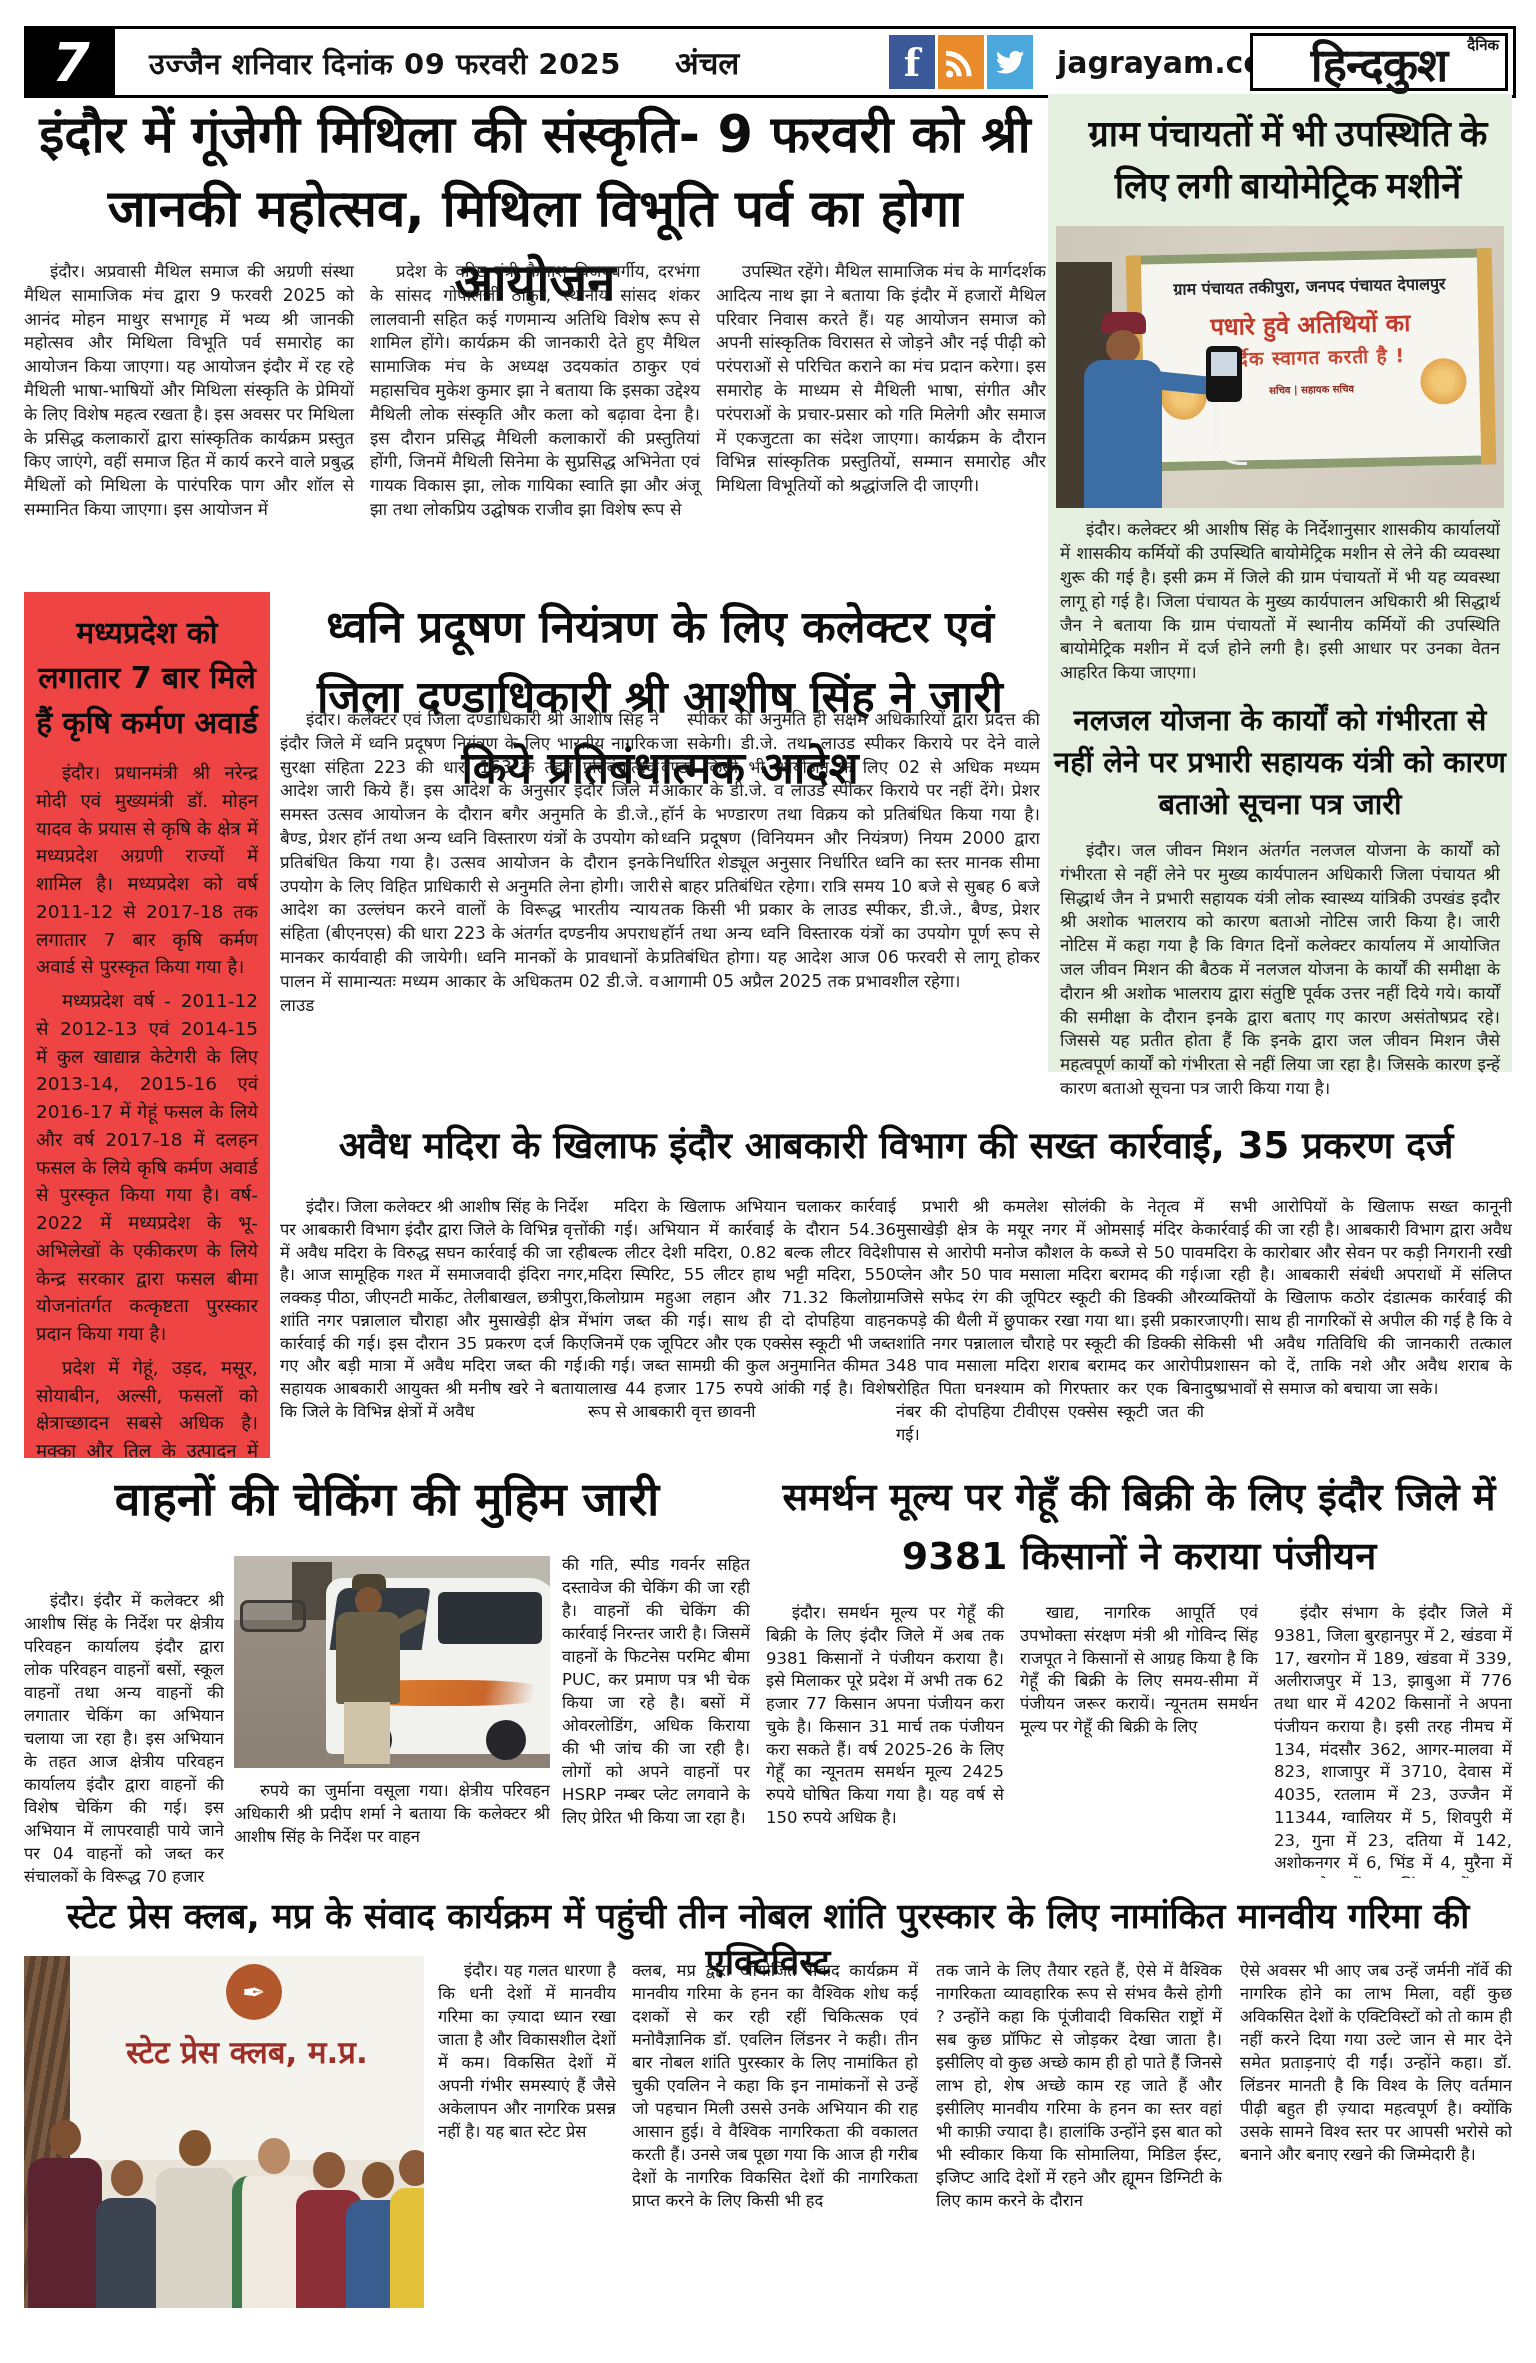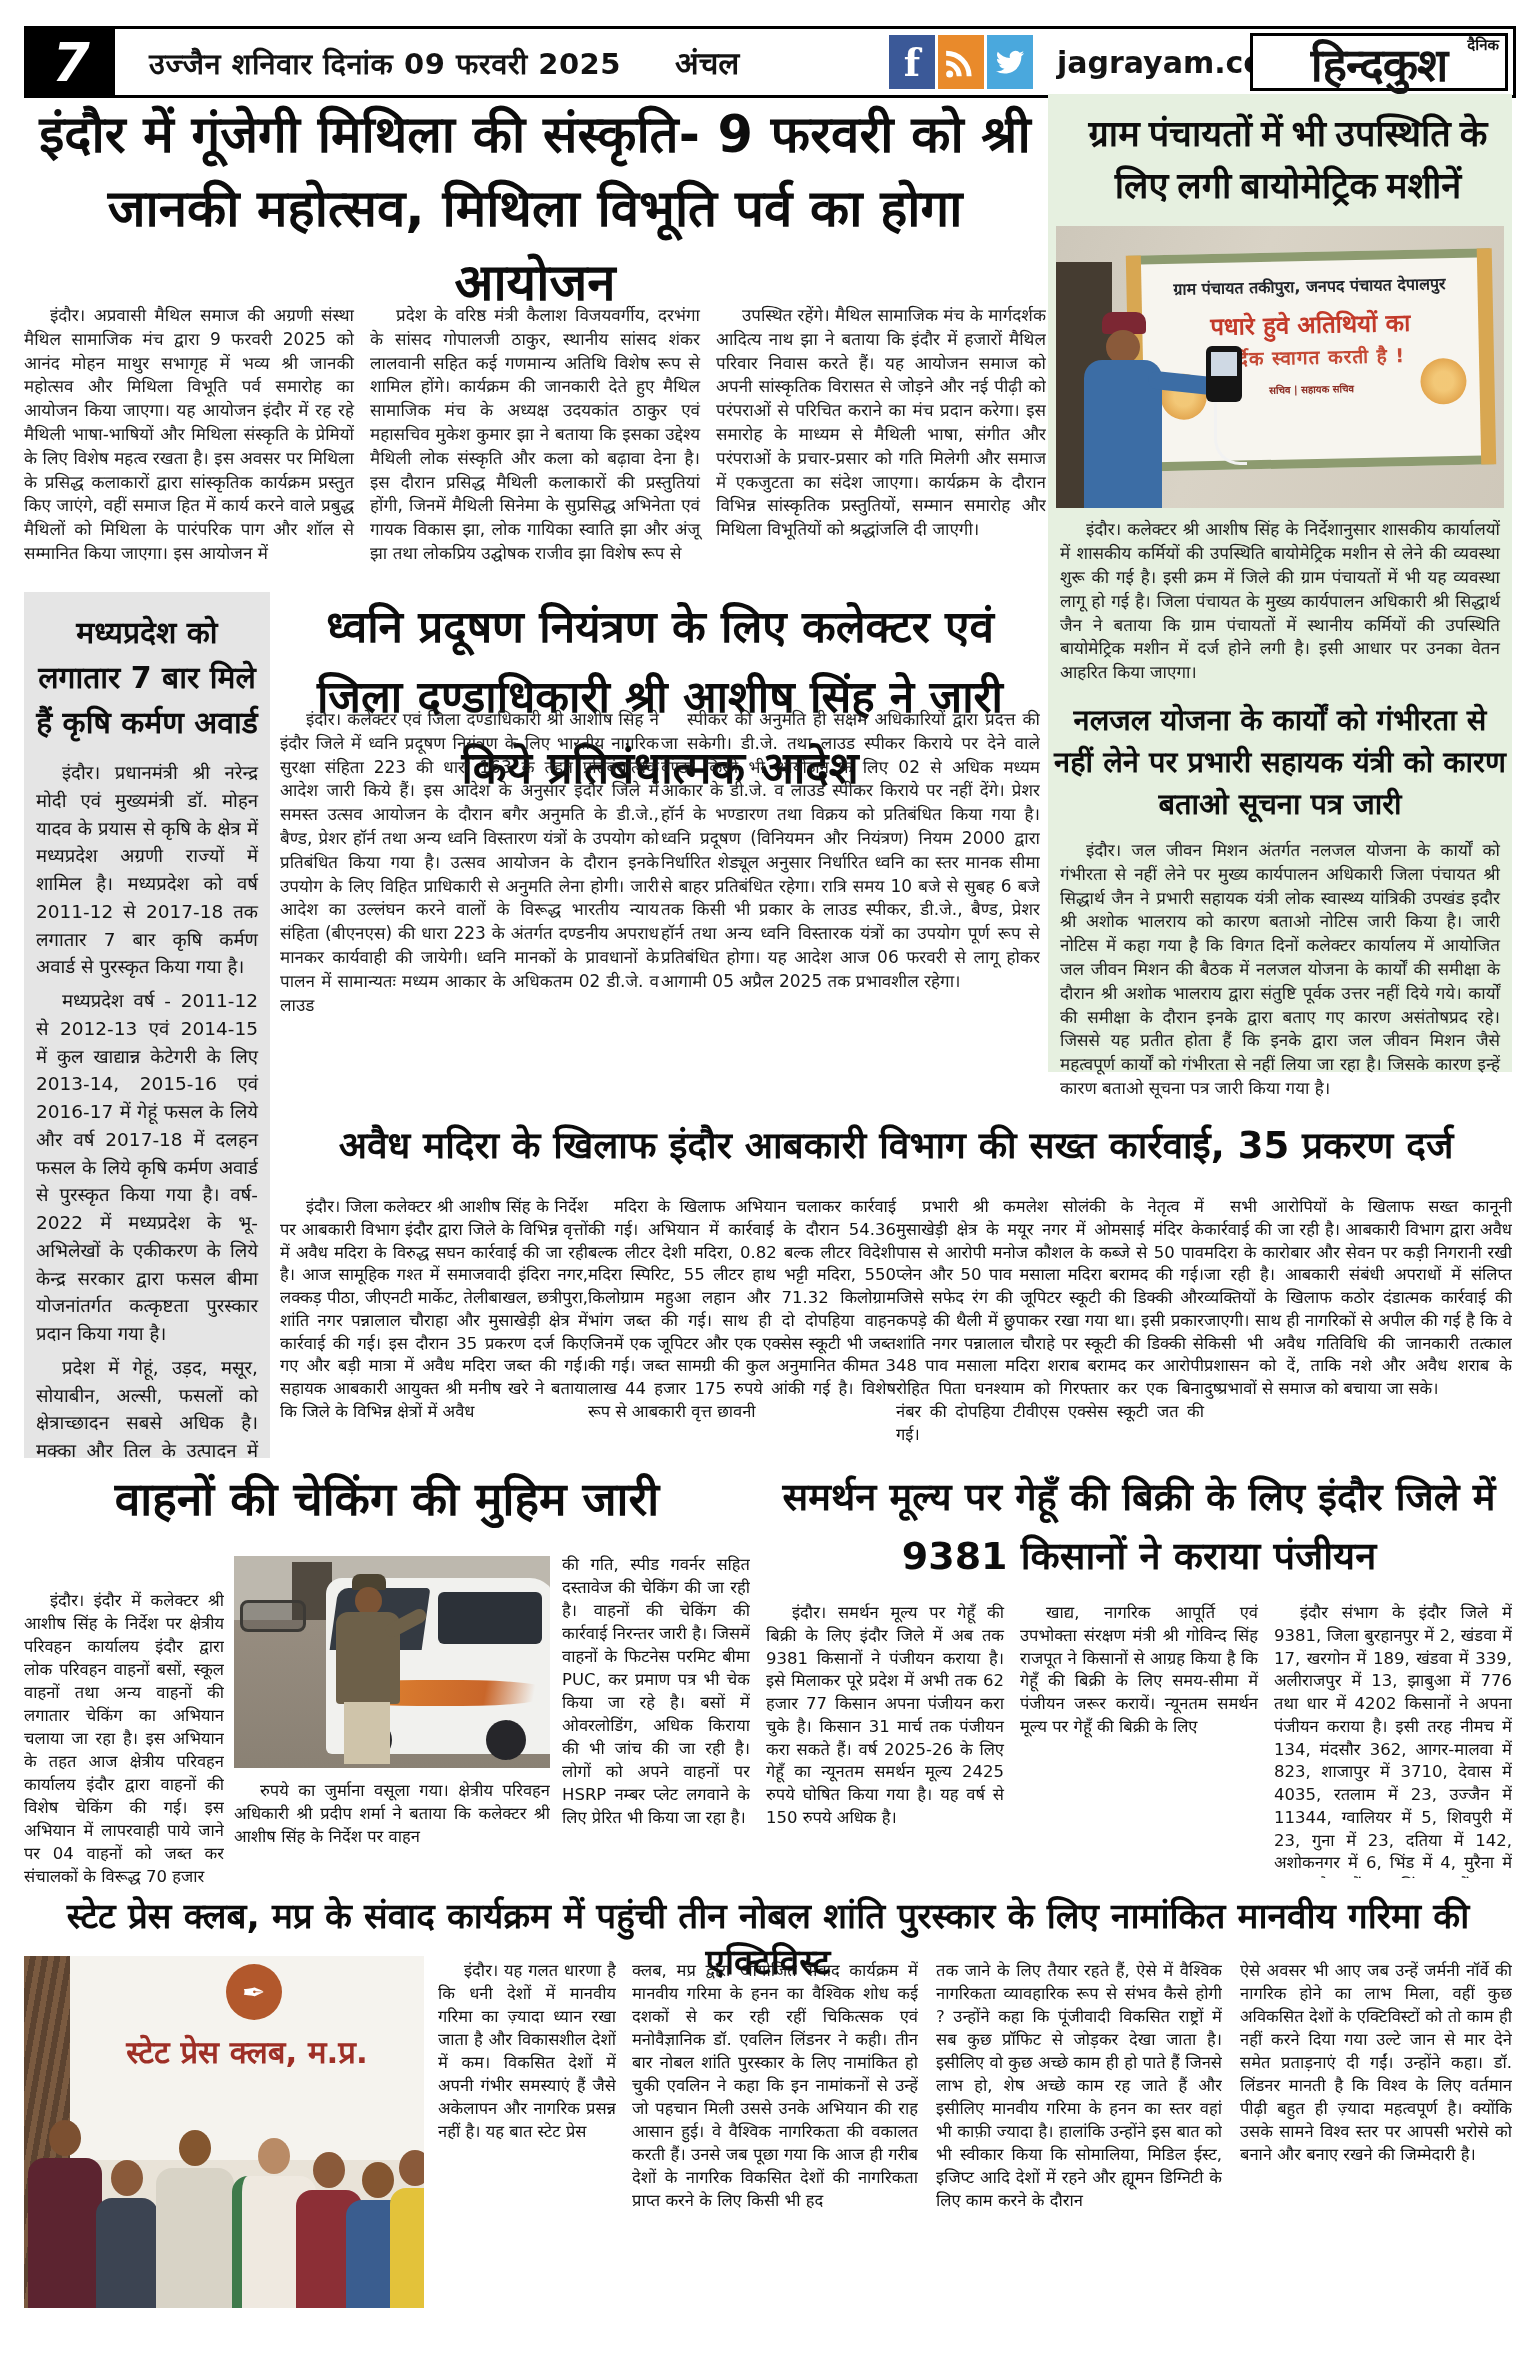--- a/index.html
+++ b/index.html
@@ -20,21 +20,21 @@
   .sq{width:46px;height:54px;display:flex;align-items:center;justify-content:center;}
   #fb{background:#3b5998;color:#fff;font-size:38px;font-weight:800;font-family:"DejaVu Serif",serif;}
   #rss{background:#e98a2b;}
   #tw{background:#4aa8dd;}
   #website{position:absolute;left:1030px;font-size:30px;font-weight:800;}
   #masthead{position:absolute;right:5px;top:4px;bottom:4px;width:252px;border:3px solid #000;background:#fff;}
   #masthead .brand{font-size:46px;font-weight:900;text-align:center;line-height:58px;letter-spacing:-1px;}
   #masthead .tag{position:absolute;right:6px;top:-2px;font-size:15px;font-weight:700;}
   
   #mithila-hl{left:24px;top:98px;width:1022px;font-size:51px;}
-  #mithila-body{left:24px;top:260px;width:1022px;height:328px;display:flex;gap:16px;overflow:hidden;margin-top:44px;}
+  #mithila-body{left:24px;top:260px;width:1022px;height:328px;display:flex;gap:16px;overflow:hidden;}
   #mithila-body .col{flex:1;}
   
   #greenpanel{left:1048px;top:94px;width:464px;height:978px;background:#e6f0e0;}
   #bio-hl{padding:14px 10px 6px 26px;font-size:36px;font-family:Liberation Serif, serif;}
   .photo1{position:relative;margin:8px 8px 0 8px;height:282px;background:linear-gradient(110deg,#cdc7ba 0%,#d9d3c6 40%,#cfc8ba 100%);overflow:hidden;}
   .p1-door{position:absolute;left:0;top:36px;width:56px;bottom:0;background:#453c31;}
   .p1-banner{position:absolute;left:74px;top:26px;right:12px;height:198px;background:#f7f5ef;
              border-top:9px solid #8d9b70;border-bottom:9px solid #8d9b70;transform:rotate(-1.2deg);}
   .p1-tape{position:absolute;top:-9px;bottom:-9px;width:15px;background:#d8a752;}
   .p1-b1{margin-top:14px;font-size:16px;font-weight:800;color:#23262b;text-align:center;}
@@ -47,21 +47,21 @@
   .p1-cap{position:absolute;left:34px;top:0;width:44px;height:22px;border-radius:10px 10px 4px 4px;background:#7c2733;}
   .p1-face{position:absolute;left:38px;top:18px;width:34px;height:34px;border-radius:50%;background:#8a5a3a;}
   .p1-body{position:absolute;left:16px;top:48px;width:78px;height:150px;border-radius:18px 18px 0 0;background:#3c6da5;}
   .p1-arm{position:absolute;left:80px;top:62px;width:70px;height:18px;border-radius:9px;background:#3c6da5;transform:rotate(6deg);}
   .p1-device{position:absolute;left:150px;top:120px;width:36px;height:56px;background:#151515;border-radius:6px;}
   .p1-screen{position:absolute;left:5px;top:6px;width:26px;height:24px;background:#cfd9e4;}
   .p1-cable{position:absolute;left:158px;top:176px;width:30px;height:60px;border-left:3px solid #f2f2f2;border-bottom:3px solid #f2f2f2;border-radius:0 0 0 26px;}
   .gp-body{padding:10px 12px 0 12px;font-size:17px;}
   #nalal-hl{padding:14px 6px 4px 6px;font-size:29px;}
   
-  #pinkpanel{left:24px;top:592px;width:246px;height:866px;background:#e5e5e5;overflow:hidden;}
+  #pinkpanel{left:24px;top:592px;width:246px;height:866px;background:#ef4444;overflow:hidden;}
   #krishi-hl{padding:18px 8px 8px 8px;font-size:30px;line-height:1.5;}
   .pk-p{padding:6px 12px 0 12px;font-size:18.5px;line-height:1.5;}
   
   #dhvani-hl{left:280px;top:592px;width:760px;font-size:44px;line-height:1.6;}
   #dhvani-body{left:280px;top:708px;width:760px;height:412px;display:flex;gap:2px;overflow:hidden;}
   #dhvani-body .col{flex:1;}
   
   #liquor-hl{left:280px;top:1122px;width:1232px;font-size:37px;line-height:1.3;}
   #liquor-body{left:280px;top:1196px;width:1232px;height:268px;display:flex;overflow:hidden;}
   #liquor-body .col{flex:1;font-size:16.5px;line-height:1.38;}

